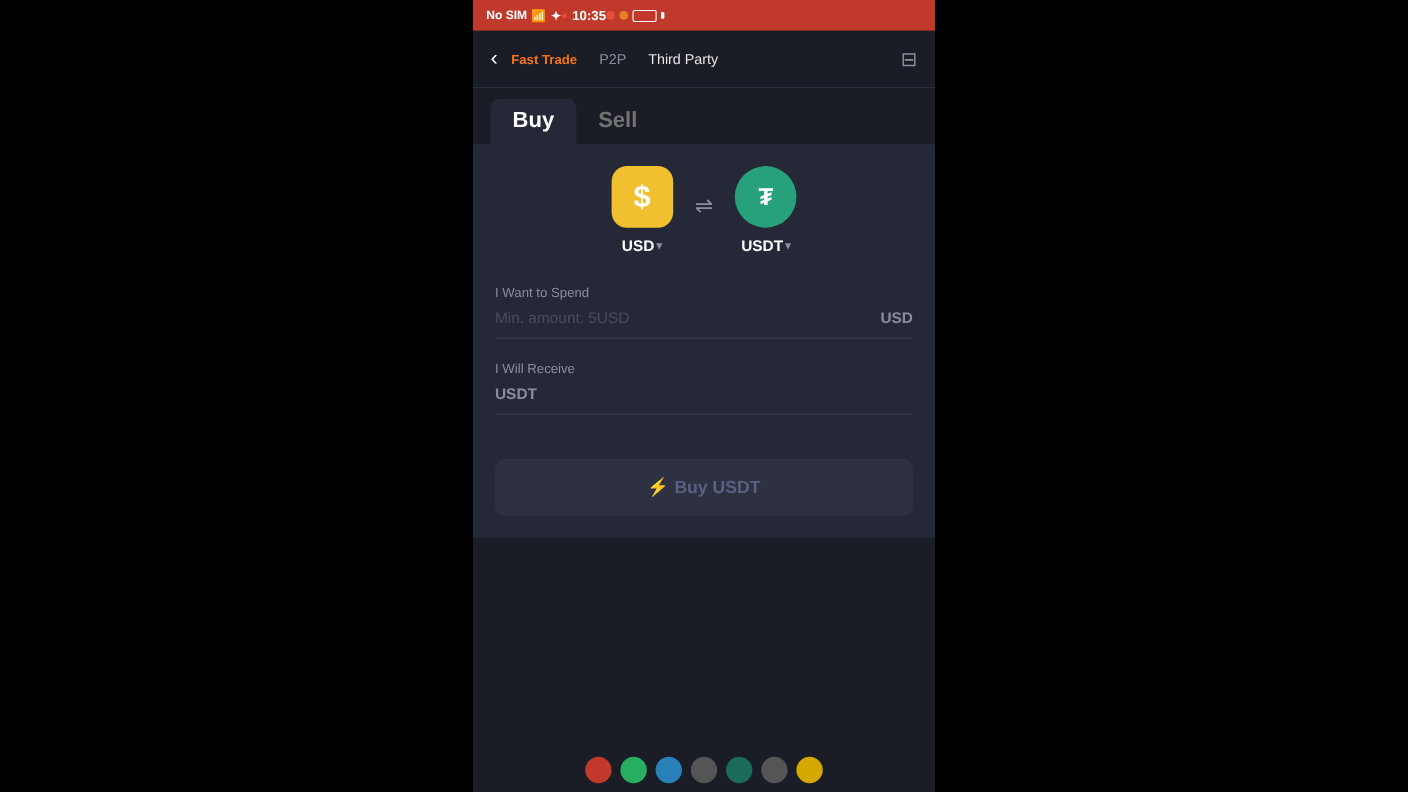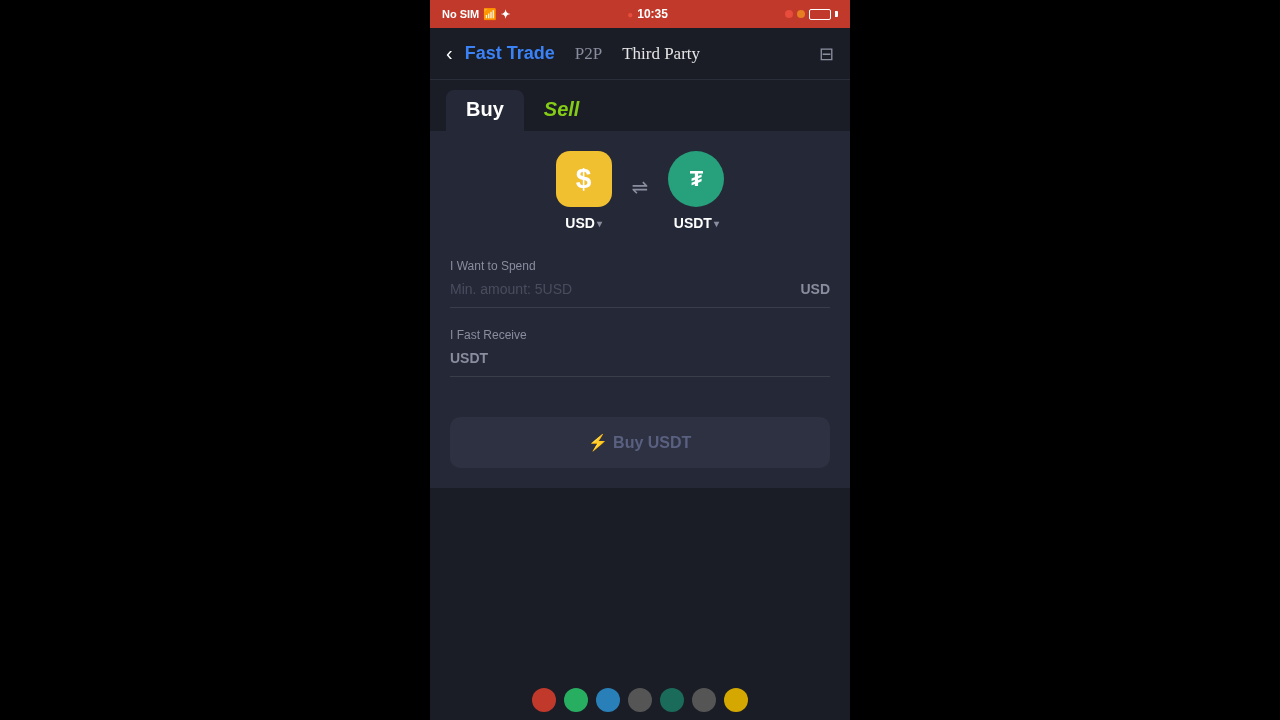--- a/index.html
+++ b/index.html
@@ -22,21 +22,20 @@
       overflow: hidden;
       position: relative;
     }
 
     
     .status-bar {
       background: #c0392b;
       height: 28px;
       display: flex;
       align-items: center;
-      justify-content: space-between;
       padding: 0 12px;
       flex-shrink: 0;
     }
     .status-left {
       display: flex;
       align-items: center;
       gap: 4px;
       color: #fff;
       font-size: 11px;
       font-weight: 600;
@@ -65,35 +64,34 @@
       flex-shrink: 0;
       border-bottom: 1px solid #2a2d3a;
     }
     .back-btn {
       color: #fff;
       font-size: 20px;
       cursor: pointer;
       margin-right: 12px;
     }
     .header-title {
-      color: #3b82f6;
-      font-size: 18px;
+      color: #f97316;
+      font-size: 12px;
       font-weight: 600;
       margin-right: 20px;
     }
     .header-nav {
       display: flex;
       gap: 20px;
       flex: 1;
     }
     .header-nav-item {
       color: #8a8d9e;
-      font-size: 17px;
-      cursor: pointer;
-      font-family: Liberation Serif, serif;
+      font-size: 13px;
+      cursor: pointer;
     }
     .header-nav-item.active {
       color: #e5e5e5;
     }
     .header-icon {
       color: #8a8d9e;
       font-size: 18px;
       cursor: pointer;
     }
 
@@ -110,22 +108,21 @@
       font-weight: 600;
       cursor: pointer;
       border-radius: 8px 8px 0 0;
       position: relative;
     }
     .tab-item.active {
       color: #fff;
       background: #252836;
     }
     .tab-item.inactive {
-      color: #84cc16;
-      font-style: italic;
+      color: #737373;
     }
 
     
     .main-content {
       background: #252836;
       flex: 1;
       padding: 20px 20px;
       display: flex;
       flex-direction: column;
       gap: 0;
@@ -363,21 +360,21 @@
 
     <div class="input-section">
       <div class="input-label">I Want to Spend</div>
       <div class="input-row">
         <span class="input-placeholder">Min. amount: 5USD</span>
         <span class="input-currency">USD</span>
       </div>
     </div>
 
     <div class="input-section">
-      <div class="input-label">I Fast Receive</div>
+      <div class="input-label">I Will Receive</div>
       <div class="input-row">
         <span class="input-currency">USDT</span>
       </div>
     </div>
 
     <button class="buy-btn">⚡ Buy USDT</button>
 
   </div>
 
   <div class="bottom-space"></div>

